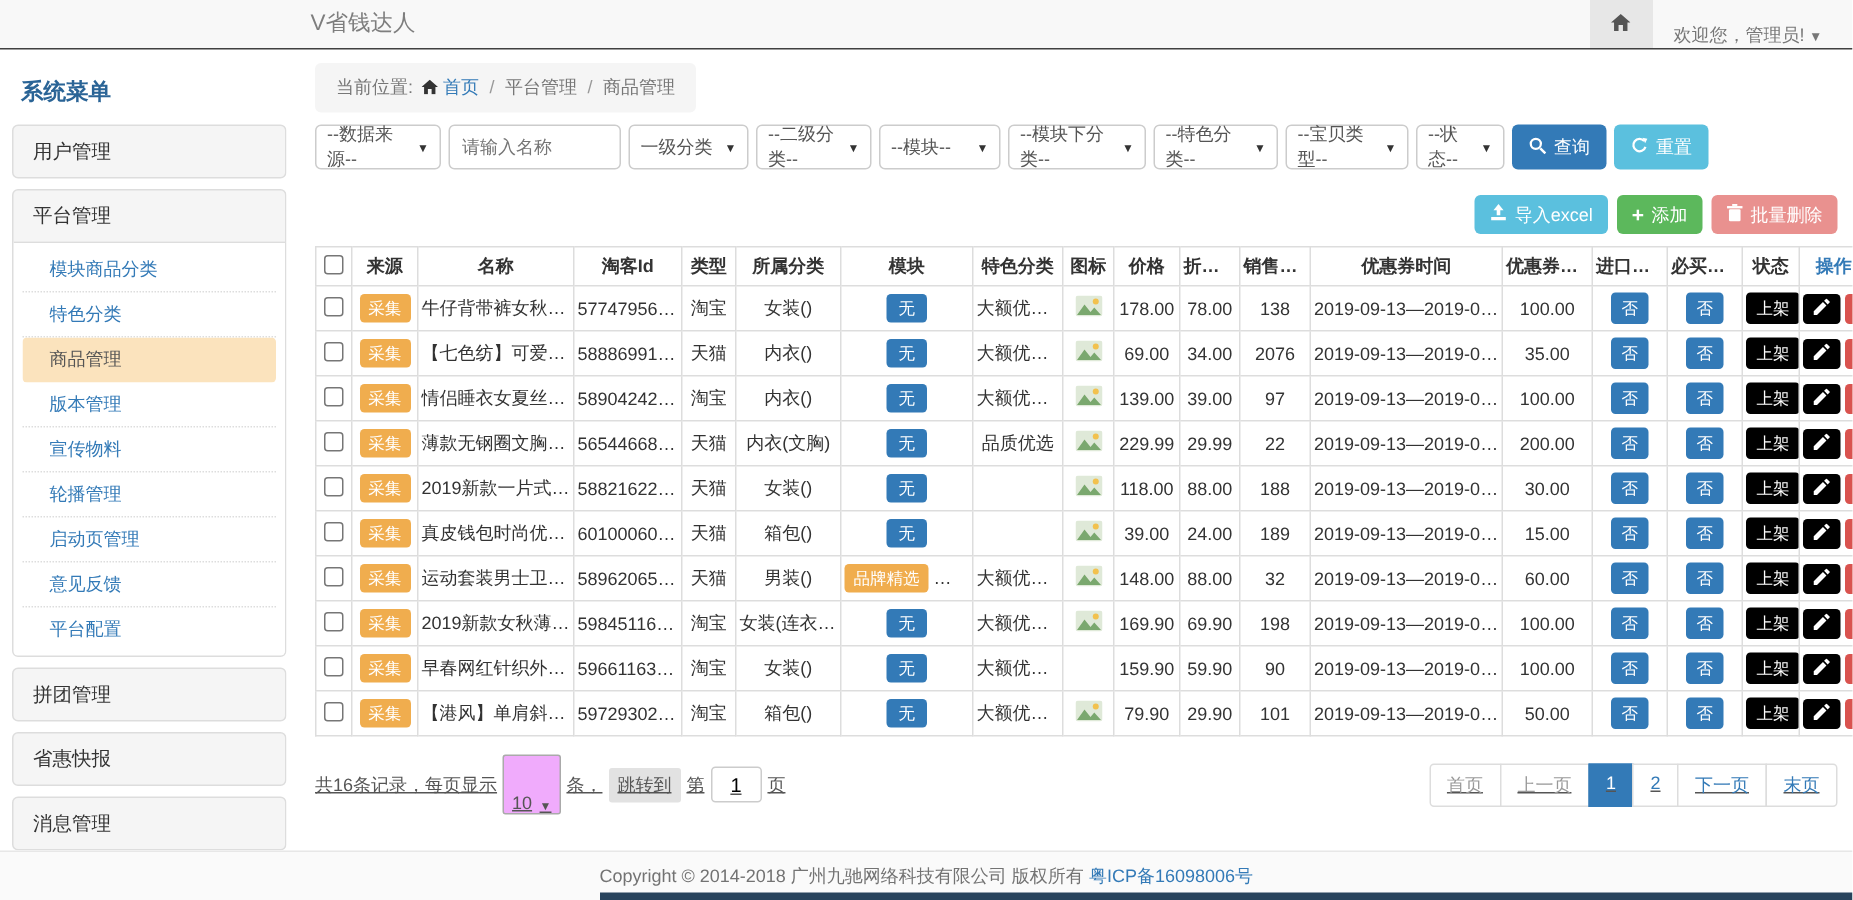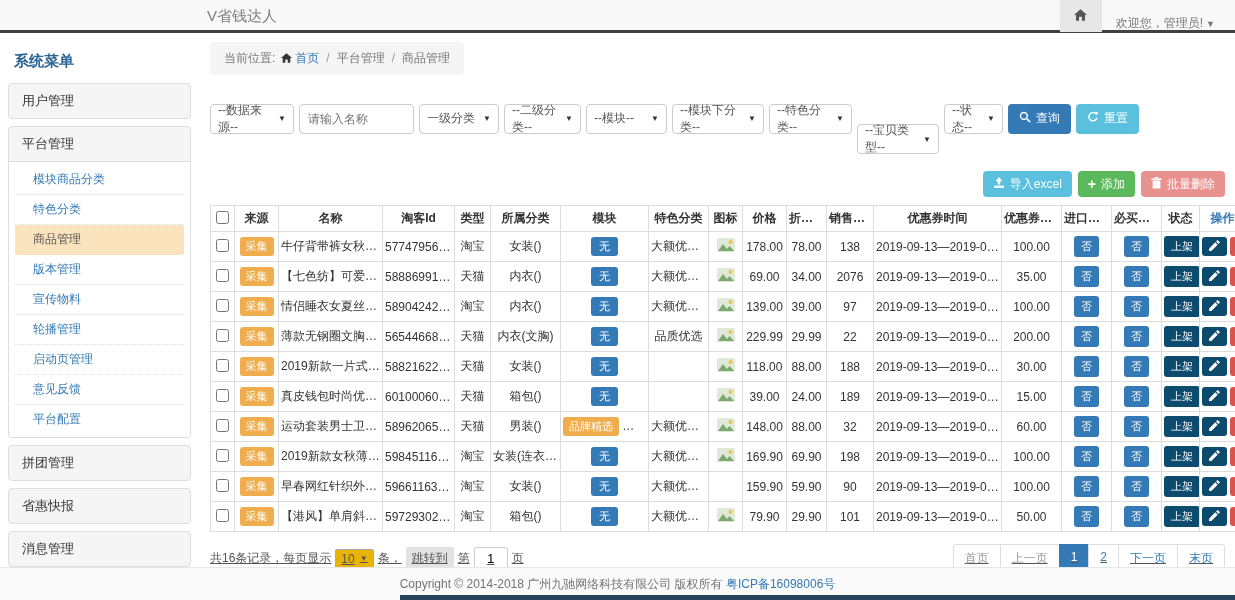--- a/index.html
+++ b/index.html
@@ -2,21 +2,21 @@
 <html><head>
 <meta charset="utf-8">
 <style>
   * { margin:0; padding:0; box-sizing:border-box; }
   html,body { width:1235px; height:600px; }
   body {
     position:relative; overflow:hidden; background:#fff;
     font-family:"Liberation Sans","DejaVu Sans",sans-serif; font-size:12px; color:#333;
   }
   
-  .header { position:absolute; top:0; left:0; right:0; height:33px; background:#f8f8f8; border-bottom:3px solid #404040; z-index:3; }
+  .header { position:absolute; top:0; left:0; right:0; height:33px; background:#f8f8f8; border-bottom:1px solid #404040; z-index:3; }
   .brand { position:absolute; left:207px; top:0; line-height:32px; font-size:15px; color:#7e7e7e; }
   .header-right { position:absolute; right:0; top:0; height:32px; display:flex; align-items:flex-end; }
   .home-btn { width:42px; height:32px; background:#e7e7e7; display:flex; align-items:center; justify-content:center; color:#555; cursor:pointer; }
   .welcome { color:#777; margin:0 20px 0 14px; cursor:pointer; }
   .welcome .caret { font-size:9px; color:#777; margin-left:3px; }
   
   .sidebar { position:absolute; left:8px; top:44px; width:183px; bottom:33px; overflow:hidden; }
   .sidebar-title { color:#2a6496; font-weight:bold; font-size:15px; padding:8px 6px 12px; }
   .panel { border:1px solid #ddd; border-radius:4px; margin-bottom:7px; background:#f5f5f5; overflow:hidden; }
   .panel-heading { padding:8px 13px; font-size:13px; color:#333; cursor:pointer; }
@@ -43,28 +43,28 @@
   .toolbar .btn { height:26px; padding:0 10px; }
   
   table { width:100%; border-collapse:collapse; table-layout:fixed; font-size:12px; }
   th,td { border:1px solid #ddd; text-align:center; padding:4px 2px; overflow:hidden; white-space:nowrap; text-overflow:ellipsis; height:26px; }
   th { font-weight:bold; color:#333; background:#fff; }
   th.op-head { color:#337ab7; }
   .badge-orange { background:#f0ad4e; color:#fff; padding:2px 6px; border-radius:3px; font-size:11px; display:inline-block; }
   .badge-blue { background:#337ab7; color:#fff; padding:2px 8px; border-radius:3px; font-size:11px; display:inline-block; }
   .mini-btn { display:inline-flex; align-items:center; justify-content:center; color:#fff; border-radius:3px; padding:3px 7px; font-size:11px; cursor:pointer; }
   .mini-blue { background:#337ab7; }
-  .mini-green { background:#0c4a6e; }
+  .mini-green { background:#000000; }
   .mini-red { background:#d9534f; }
   .ops { display:inline-flex; gap:3px; }
   .cell-check { width:13px; height:13px; cursor:pointer; }
   
   .pager-row { display:flex; justify-content:space-between; align-items:center; margin-top:12px; color:#555;text-decoration:underline; }
   .pager-left { display:flex; align-items:center; gap:4px; }
-  .psize { height:20px; border:1px solid #aaa; border-radius:2px; background:#eab308; display:inline-flex; align-items:center; padding:0 5px; gap:5px; cursor:pointer; }
+  .psize { height:40px; border:1px solid #aaa; border-radius:2px; background:#f0abfc; display:inline-flex; align-items:flex-end; padding:0 5px; gap:5px; cursor:pointer; }
   .psize .caret { font-size:8px; }
   .jump-chip { background:#e2e2e2; padding:3px 6px; border-radius:2px; cursor:pointer; }
   .jump-input { width:34px; height:24px; border:1px solid #ccc; border-radius:3px; text-align:center; outline:none; font-family:inherit; }
   .pager { display:inline-flex; }
   .pager .pg { border:1px solid #ddd; padding:5px 11px; margin-left:-1px; color:#337ab7; cursor:pointer; background:#fff; }
   .pager .pg:first-child { border-radius:3px 0 0 3px; margin-left:0; }
   .pager .pg:last-child { border-radius:0 3px 3px 0; }
   .pager .disabled { color:#999; cursor:default; }
   .pager .active { background:#337ab7; border-color:#337ab7; color:#fff; }
   
@@ -151,21 +151,21 @@
           <span class="caret">▼</span>
         </div>
         <div class="fselect" style="width: 92px;">
           <span>--模块下分类--</span>
           <span class="caret">▼</span>
         </div>
         <div class="fselect" style="width: 83px;">
           <span>--特色分类--</span>
           <span class="caret">▼</span>
         </div>
-        <div class="fselect" style="width: 82px; margin-top: 41px;">
+        <div class="fselect" style="width: 82px;">
           <span>--宝贝类型--</span>
           <span class="caret">▼</span>
         </div>
         <div class="fselect" style="width: 59px;">
           <span>--状态--</span>
           <span class="caret">▼</span>
         </div>
       </span>
     <button class="btn btn-primary">
       <span><svg width="12" height="12" viewBox="0 0 16 16">

